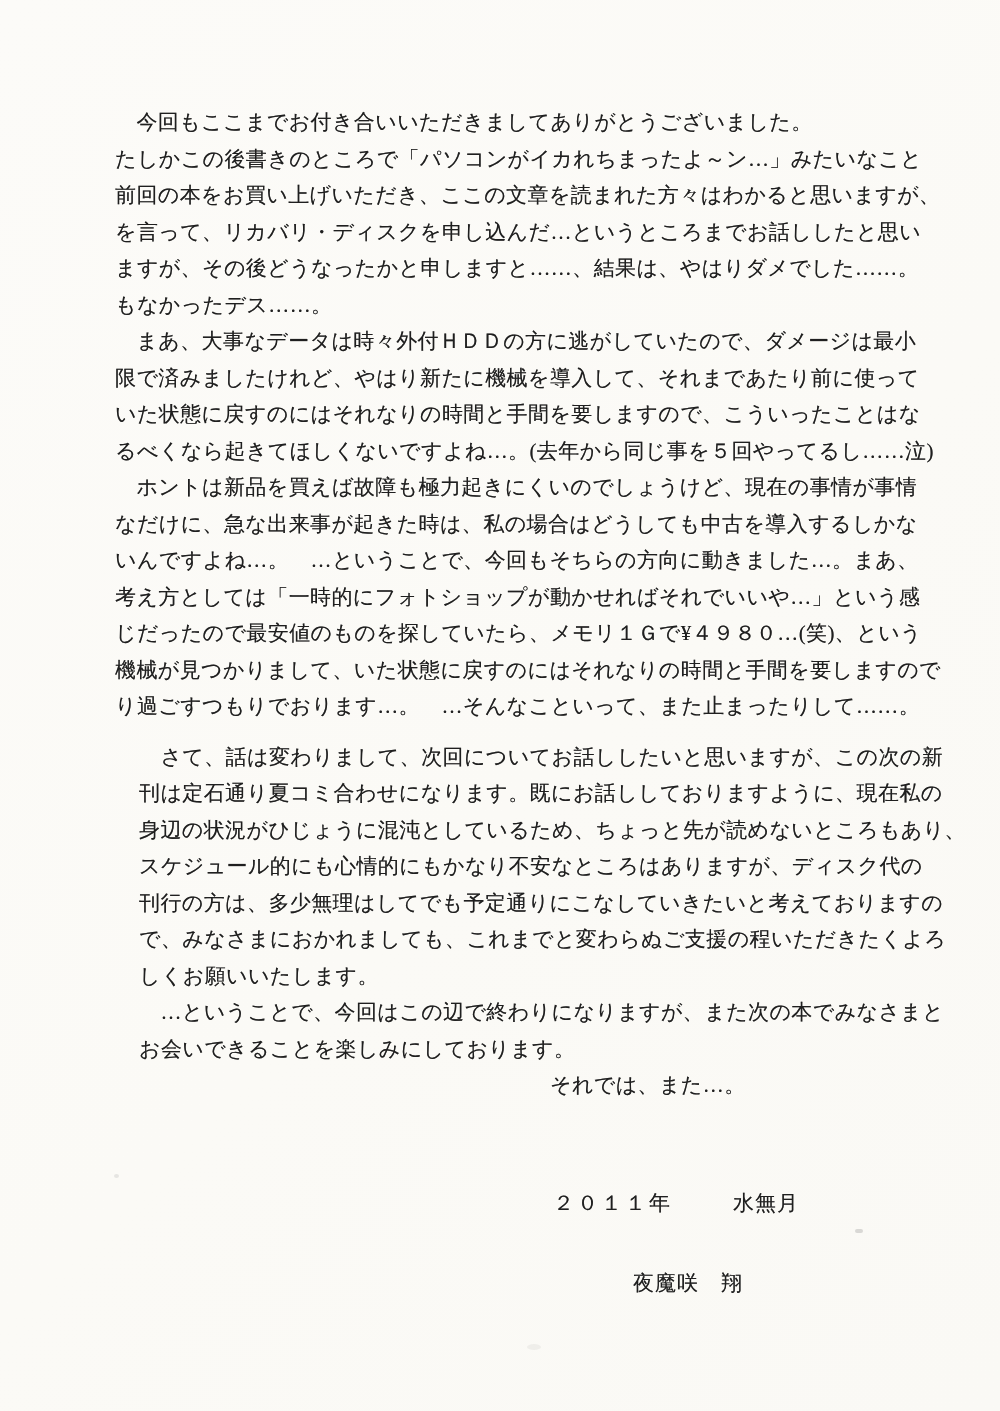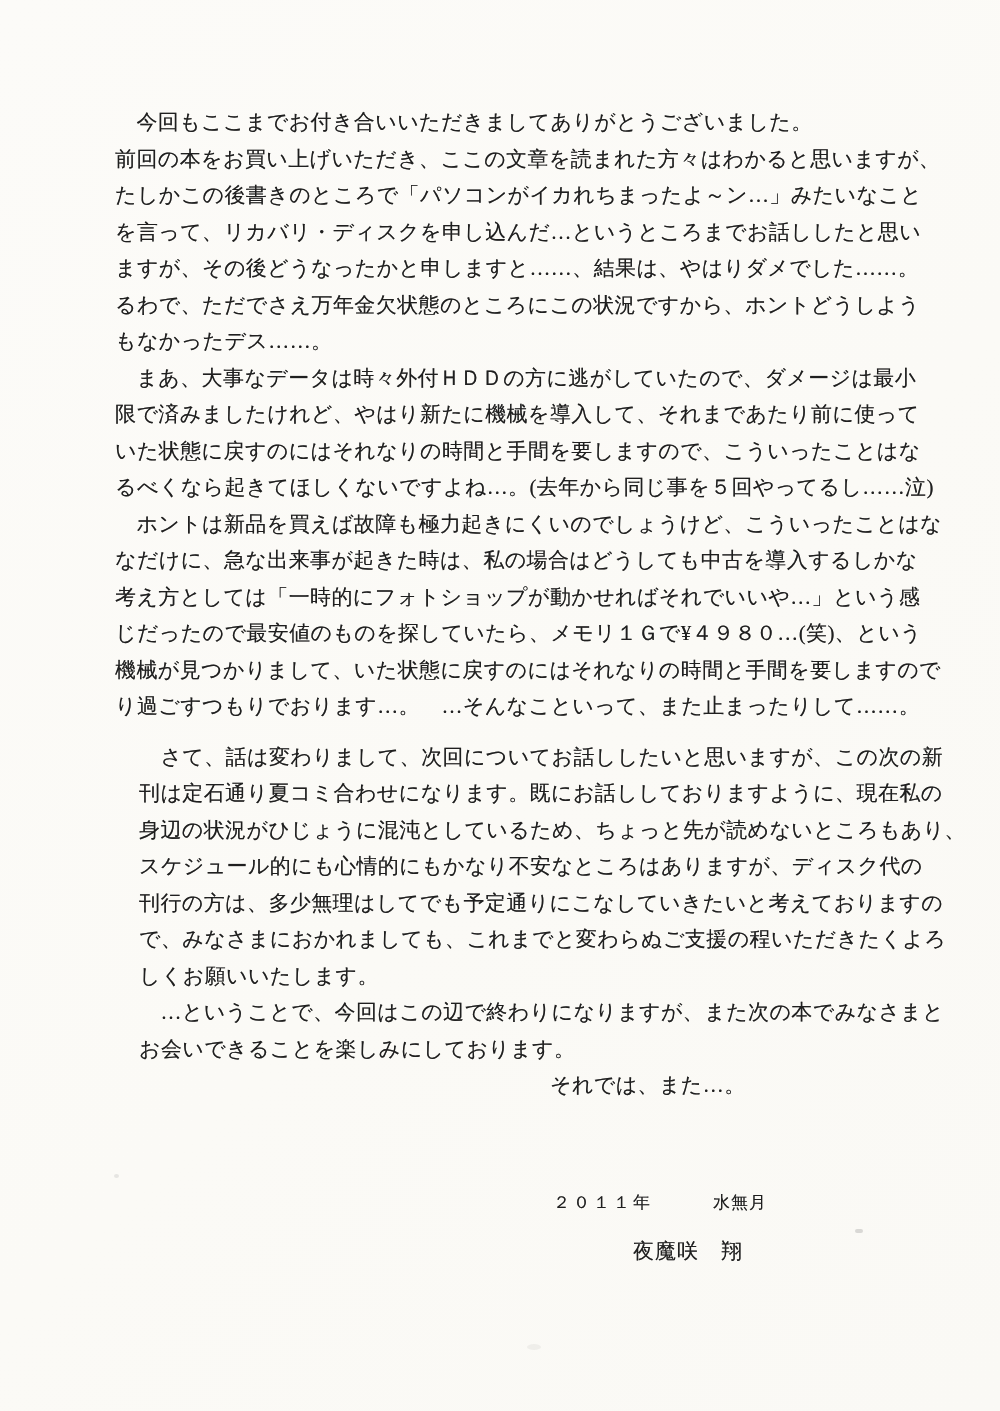--- a/index.html
+++ b/index.html
@@ -33,28 +33,28 @@
   .para-block2 {
     margin-top: 14px;
     margin-left: 24px;
   }
   .closing-line {
     padding-left: 435px;
   }
   .date-line {
     margin-top: 81px;
     padding-left: 438px;
-    font-size: 17px;
+    font-size: 21px;
     line-height: 36.5px;
     text-shadow: 0 0 0.4px rgba(30,30,30,0.55);
   }
   .date-line .year { letter-spacing: 3px; }
   .date-line .month { margin-left: 60px; letter-spacing: 1px; }
   .author-line {
-    margin-top: 12px;
+    margin-top: 44px;
     padding-left: 518px;
     font-size: 21px;
     line-height: 36.5px;
     letter-spacing: 1px;
     white-space: pre;
     text-shadow: 0 0 0.4px rgba(30,30,30,0.55);
   }
   
   .speck-1 {
     position: absolute; left: 855px; top: 1229px;
@@ -70,32 +70,32 @@
   }
 </style>
 </head>
 <body>
 
 <div class="page">
   <div class="text-block">
 
     <div class="para-block">
         <div class="line">　今回もここまでお付き合いいただきましてありがとうございました。</div>
+        <div class="line">たしかこの後書きのところで「パソコンがイカれちまったよ～ン…」みたいなこと</div>
         <div class="line">前回の本をお買い上げいただき、ここの文章を読まれた方々はわかると思いますが、</div>
-        <div class="line">たしかこの後書きのところで「パソコンがイカれちまったよ～ン…」みたいなこと</div>
         <div class="line">を言って、リカバリ・ディスクを申し込んだ…というところまでお話ししたと思い</div>
         <div class="line">ますが、その後どうなったかと申しますと……、結果は、やはりダメでした……。</div>
-        <div class="line">るわで、ただでさえ万年金欠状態のところにこの状況ですから、ホントどうしよう</div>
         <div class="line">もなかったデス……。</div>
         <div class="line">　まあ、大事なデータは時々外付ＨＤＤの方に逃がしていたので、ダメージは最小</div>
         <div class="line">限で済みましたけれど、やはり新たに機械を導入して、それまであたり前に使って</div>
         <div class="line">いた状態に戻すのにはそれなりの時間と手間を要しますので、こういったことはな</div>
         <div class="line">るべくなら起きてほしくないですよね…。(去年から同じ事を５回やってるし……泣)</div>
-        <div class="line">　ホントは新品を買えば故障も極力起きにくいのでしょうけど、こういったことはな</div>
+        <div class="line">　ホントは新品を買えば故障も極力起きにくいのでしょうけど、現在の事情が事情</div>
         <div class="line">なだけに、急な出来事が起きた時は、私の場合はどうしても中古を導入するしかな</div>
+        <div class="line">いんですよね…。　…ということで、今回もそちらの方向に動きました…。まあ、</div>
         <div class="line">考え方としては「一時的にフォトショップが動かせればそれでいいや…」という感</div>
         <div class="line">じだったので最安値のものを探していたら、メモリ１Ｇで¥４９８０…(笑)、という</div>
         <div class="line">機械が見つかりまして、いた状態に戻すのにはそれなりの時間と手間を要しますので</div>
         <div class="line">り過ごすつもりでおります…。　…そんなこといって、また止まったりして……。</div>
       </div>
 
     <div class="para-block para-block2">
         <div class="line">　さて、話は変わりまして、次回についてお話ししたいと思いますが、この次の新</div>
         <div class="line">刊は定石通り夏コミ合わせになります。既にお話ししておりますように、現在私の</div>
         <div class="line">身辺の状況がひじょうに混沌としているため、ちょっと先が読めないところもあり、</div>

